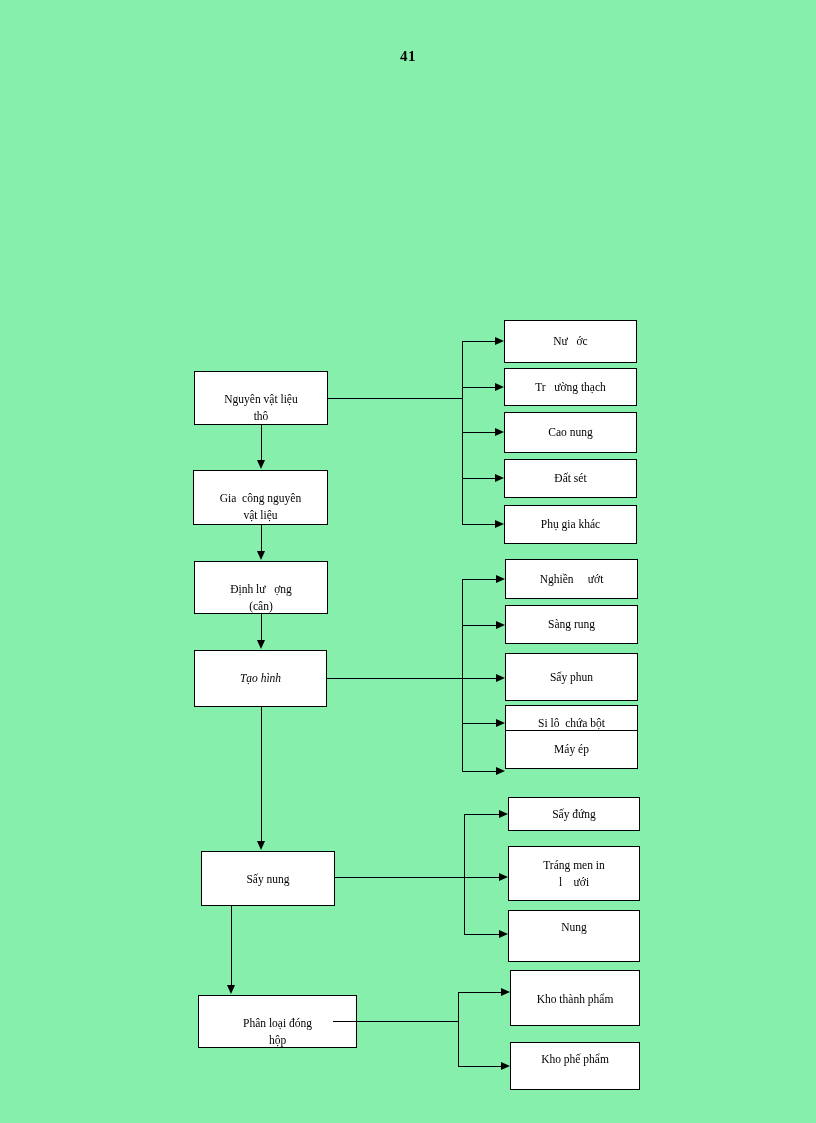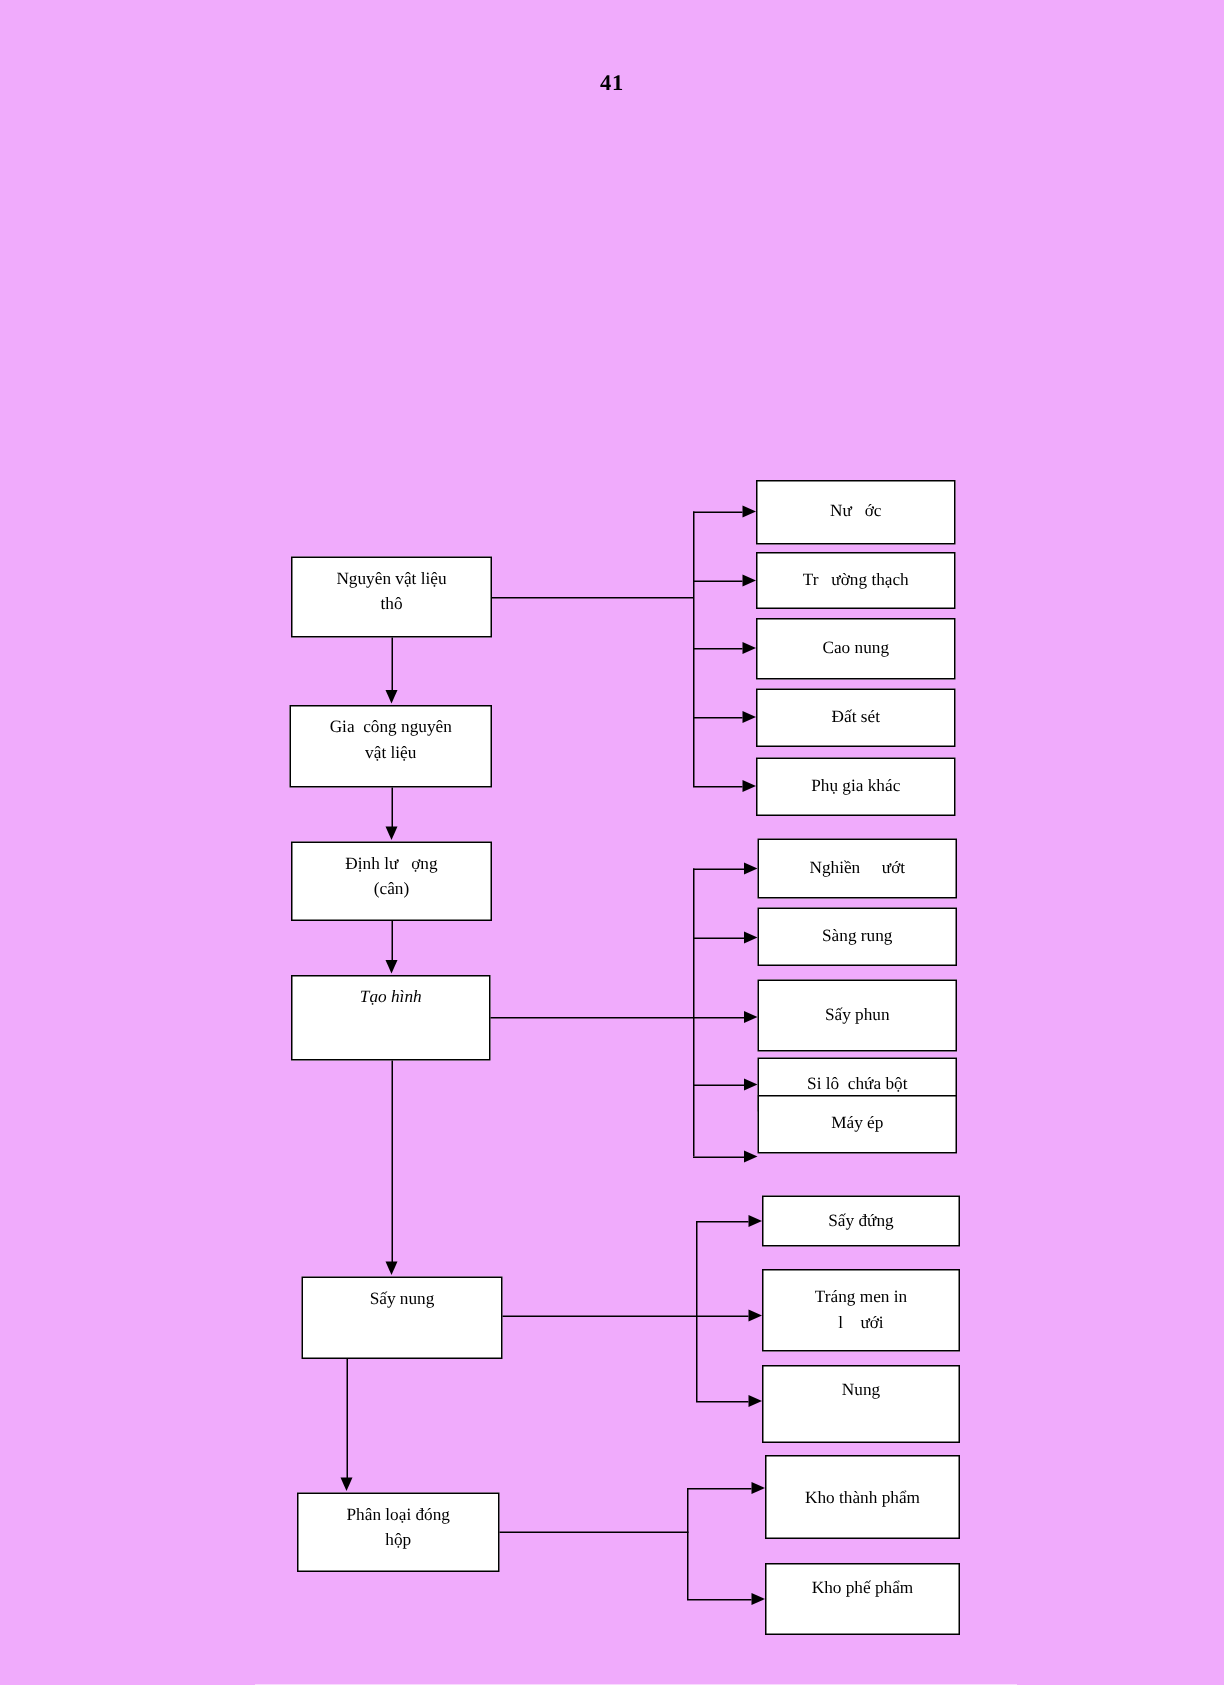--- a/index.html
+++ b/index.html
@@ -9,21 +9,21 @@
     background: #ffffff;
   }
   body {
     font-family: "Liberation Serif", "DejaVu Serif", serif;
     color: #000000;
   }
   #page {
     position: relative;
     width: 816px;
     height: 1123px;
-    background: #f0abfc;
+    background: #86efac;
     overflow: hidden;
   }
   .page-number {
     position: absolute;
     top: 48px;
     left: 0;
     width: 816px;
     text-align: center;
     font-size: 15px;
     font-weight: bold;
@@ -35,21 +35,21 @@
     box-sizing: border-box;
     border: 1px solid #000000;
     background: #ffffff;
     font-size: 11.5px;
     line-height: 1.45;
     text-align: center;
     display: flex;
     flex-direction: column;
     align-items: center;
     justify-content: flex-start;
-    padding-top: 6px;
+    padding-top: 19px;
     white-space: pre;
   }
   .node.centered {
     justify-content: center;
     padding-top: 0;
   }
   .node .ln {
     display: block;
     width: 100%;
   }
@@ -106,21 +106,21 @@
     </div>
 
     <div class="node" style="left:194px; top:650px; width:133px; height:57px;font-style:italic;">
       <span class="ln">Tạo hình</span>
     </div>
 
     <div class="node" style="left:201px; top:851px; width:134px; height:55px;">
       <span class="ln">Sấy nung</span>
     </div>
 
-    <div class="node" style="left:198px; top:995px; width:135px; height:53px;">
+    <div class="node" style="left:198px; top:995px; width:159px; height:53px;">
       <span class="ln">Phân loại đóng</span>
       <span class="ln">hộp</span>
     </div>
 
     <div class="node centered" style="left:504px; top:320px; width:133px; height:43px;">
       <span class="ln">Nư   ớc</span>
     </div>
     <div class="node centered" style="left:504px; top:368px; width:133px; height:38px;">
       <span class="ln">Tr   ường thạch</span>
     </div>

